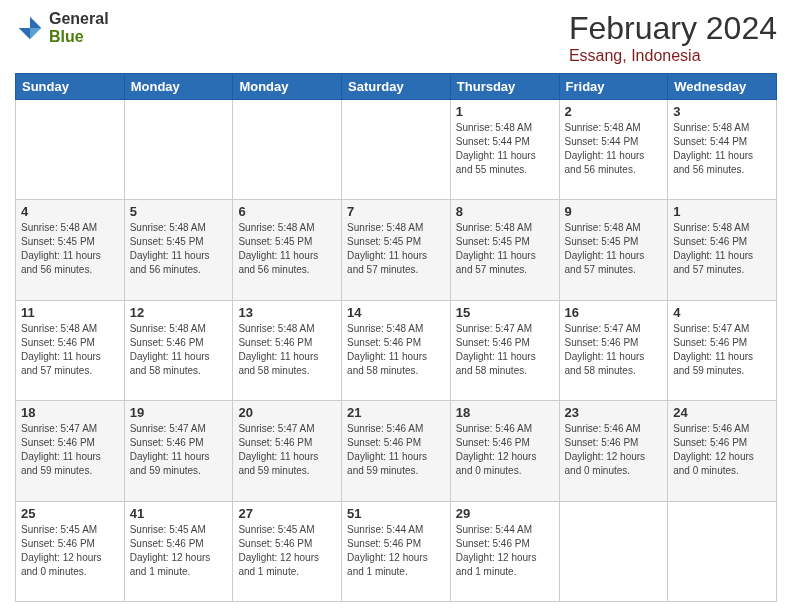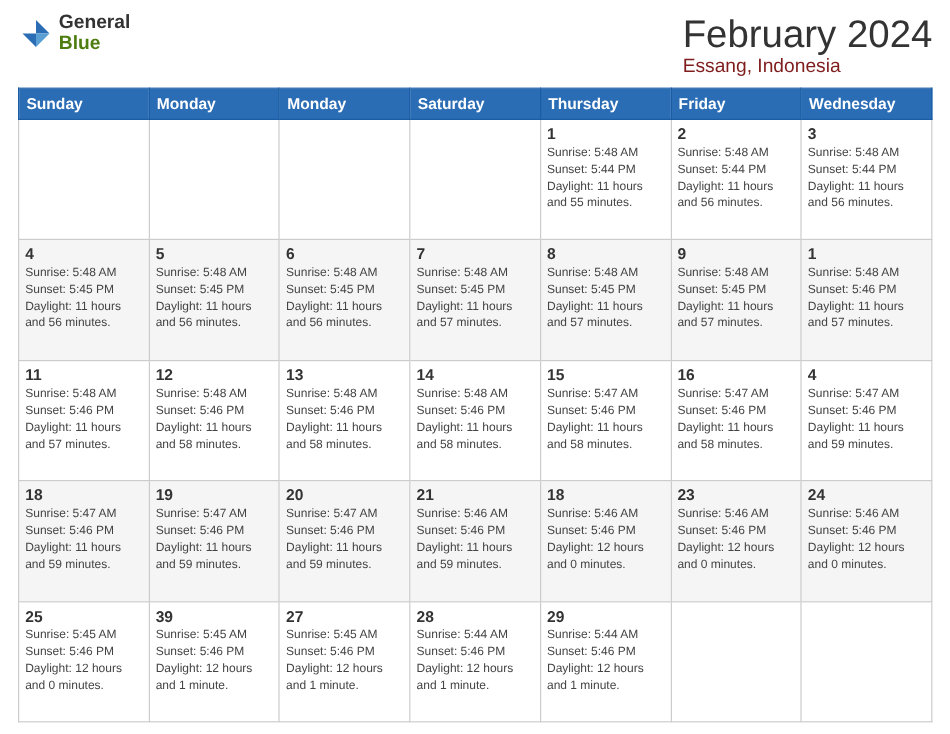--- a/index.html
+++ b/index.html
@@ -283,33 +283,33 @@
           </td>
         </tr>
         <tr>
           <td>
             <span class="day-num">25</span>
             <div class="day-info" style="white-space: pre-line;">Sunrise: 5:45 AM
 Sunset: 5:46 PM
 Daylight: 12 hours and 0 minutes.</div>
           </td>
           <td>
-            <span class="day-num">39</span>
+            <span class="day-num">41</span>
             <div class="day-info" style="white-space: pre-line;">Sunrise: 5:45 AM
 Sunset: 5:46 PM
 Daylight: 12 hours and 1 minute.</div>
           </td>
           <td>
             <span class="day-num">27</span>
             <div class="day-info" style="white-space: pre-line;">Sunrise: 5:45 AM
 Sunset: 5:46 PM
 Daylight: 12 hours and 1 minute.</div>
           </td>
           <td>
-            <span class="day-num">28</span>
+            <span class="day-num">51</span>
             <div class="day-info" style="white-space: pre-line;">Sunrise: 5:44 AM
 Sunset: 5:46 PM
 Daylight: 12 hours and 1 minute.</div>
           </td>
           <td>
             <span class="day-num">29</span>
             <div class="day-info" style="white-space: pre-line;">Sunrise: 5:44 AM
 Sunset: 5:46 PM
 Daylight: 12 hours and 1 minute.</div>
           </td>

